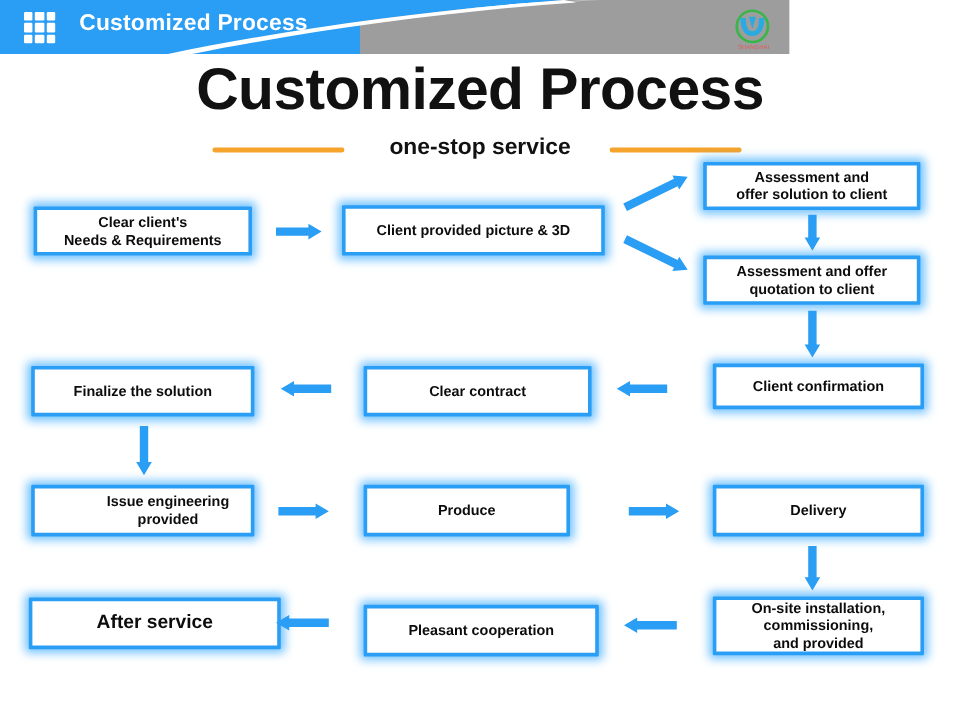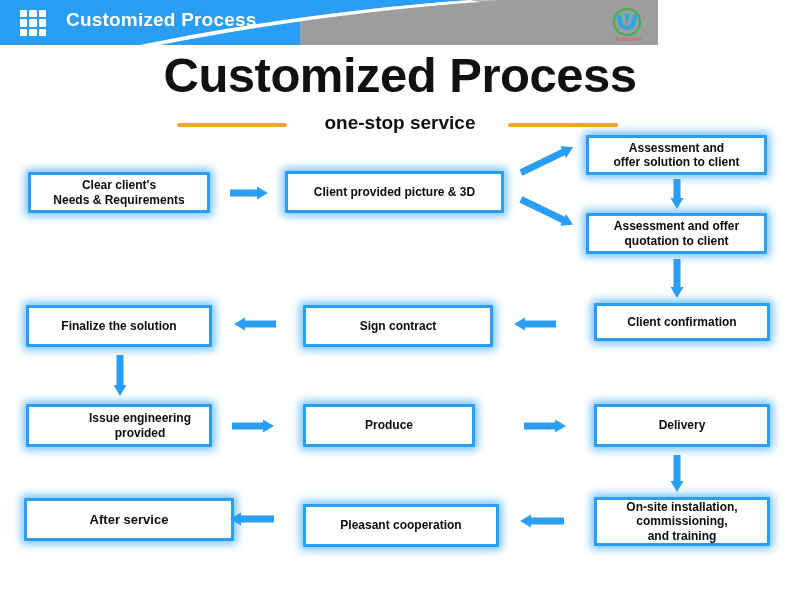--- a/index.html
+++ b/index.html
@@ -190,21 +190,21 @@
           <span>quotation to client</span>
         </div>
       </div>
       <div class="node" style="left: 594px; top: 303px; width: 176px; height: 38px; font-size: 12px;">
         <div>
           <span>Client confirmation</span>
         </div>
       </div>
       <div class="node" style="left: 303px; top: 305px; width: 190px; height: 42px; font-size: 12px;">
         <div>
-          <span>Sign contract</span>
+          <span>Clear contract</span>
         </div>
       </div>
       <div class="node" style="left: 26px; top: 305px; width: 186px; height: 42px; font-size: 12px;">
         <div>
           <span>Finalize the solution</span>
         </div>
       </div>
       <div class="node" style="left: 26px; top: 404px; width: 186px; height: 43px; font-size: 12px; padding-left: 48px;">
         <div>
           <span>Issue engineering</span>
@@ -218,29 +218,29 @@
       </div>
       <div class="node" style="left: 594px; top: 404px; width: 176px; height: 43px; font-size: 12px;">
         <div>
           <span>Delivery</span>
         </div>
       </div>
       <div class="node" style="left: 594px; top: 497px; width: 176px; height: 49px; font-size: 12px;">
         <div>
           <span>On-site installation,</span>
           <span>commissioning,</span>
-          <span>and training</span>
+          <span>and provided</span>
         </div>
       </div>
       <div class="node" style="left: 303px; top: 504px; width: 196px; height: 43px; font-size: 12px;">
         <div>
           <span>Pleasant cooperation</span>
         </div>
       </div>
-      <div class="node" style="left: 24px; top: 498px; width: 210px; height: 43px; font-size: 13px;">
+      <div class="node" style="left: 24px; top: 498px; width: 210px; height: 43px; font-size: 16px;">
         <div>
           <span>After service</span>
         </div>
       </div>
       <div class="arrow" style="left: 228px; top: 182px; width: 42px; height: 22px;"><svg width="42" height="22" viewBox="0 0 42 22">
           <path d="M2,7.5 L29,7.5 L29,4.5
           L40,11 L29,17.5 L29,14.5 L2,14.5 Z" fill="#2a9df4"></path>
         </svg></div>
       <div class="arrow" style="left: 516px; top: 140px; width: 62px; height: 40px;"><svg width="62" height="40" viewBox="0 0 62 40">
           <g transform="rotate(-26 31 20)">

